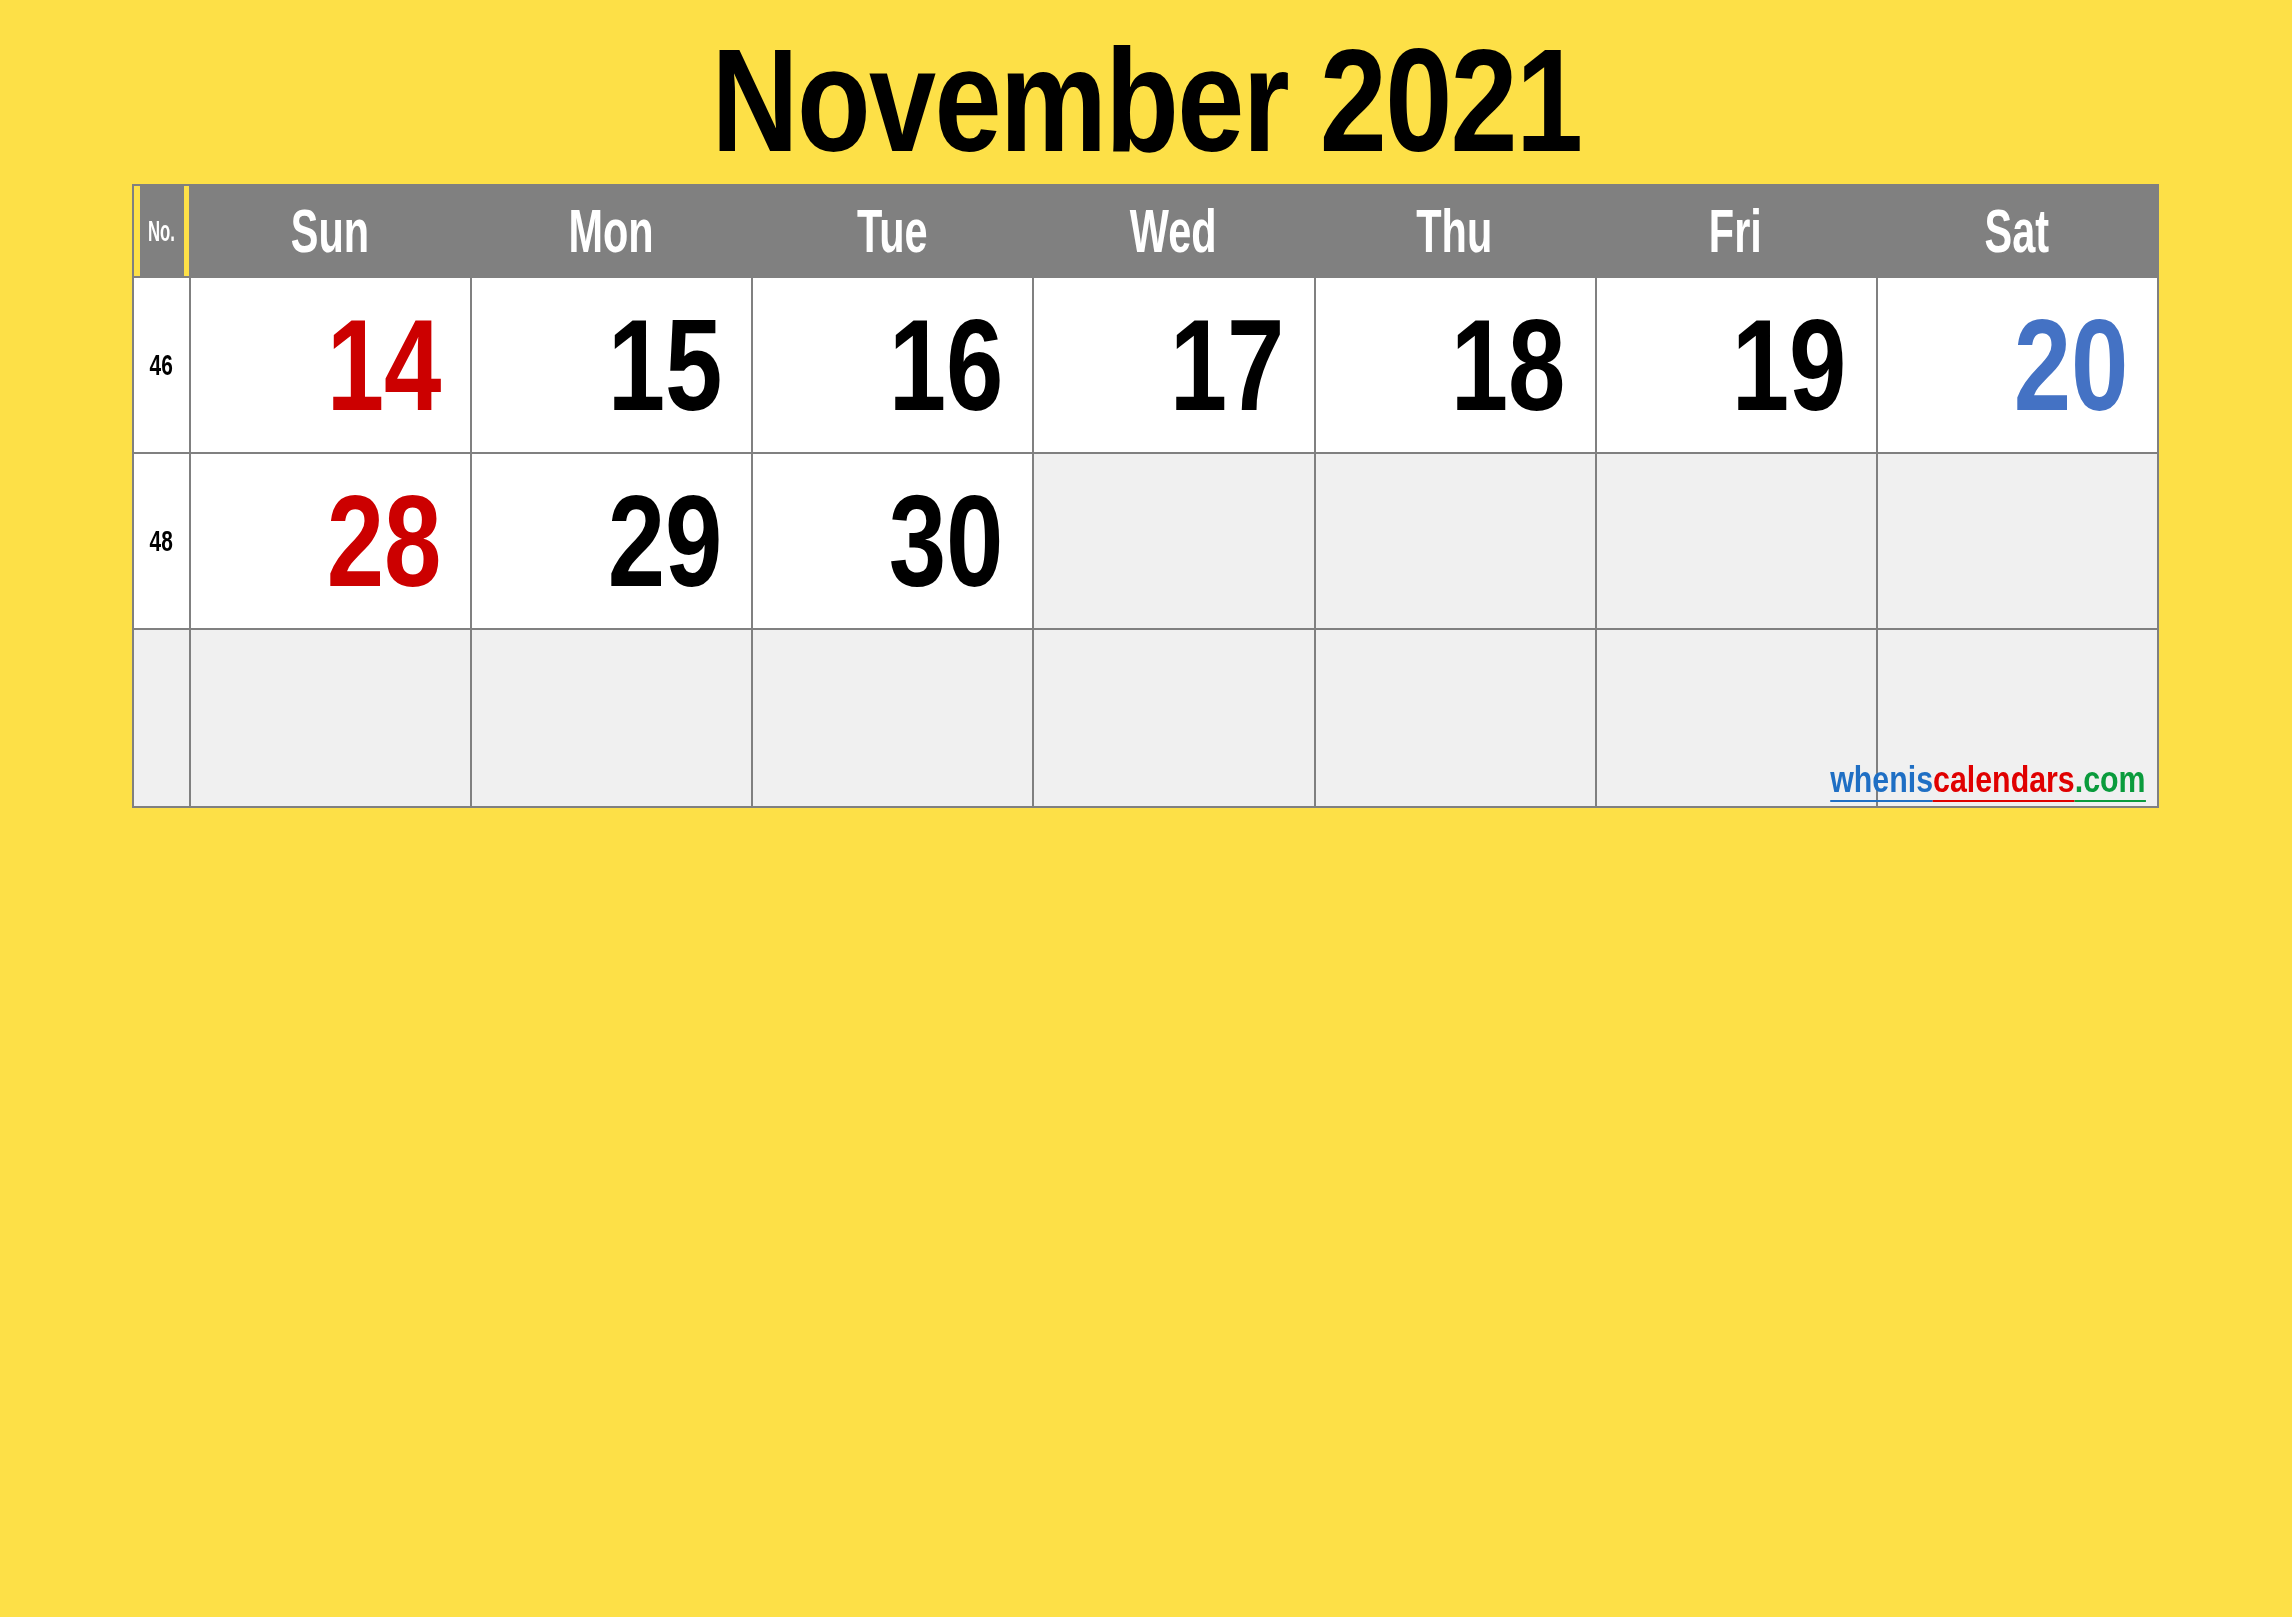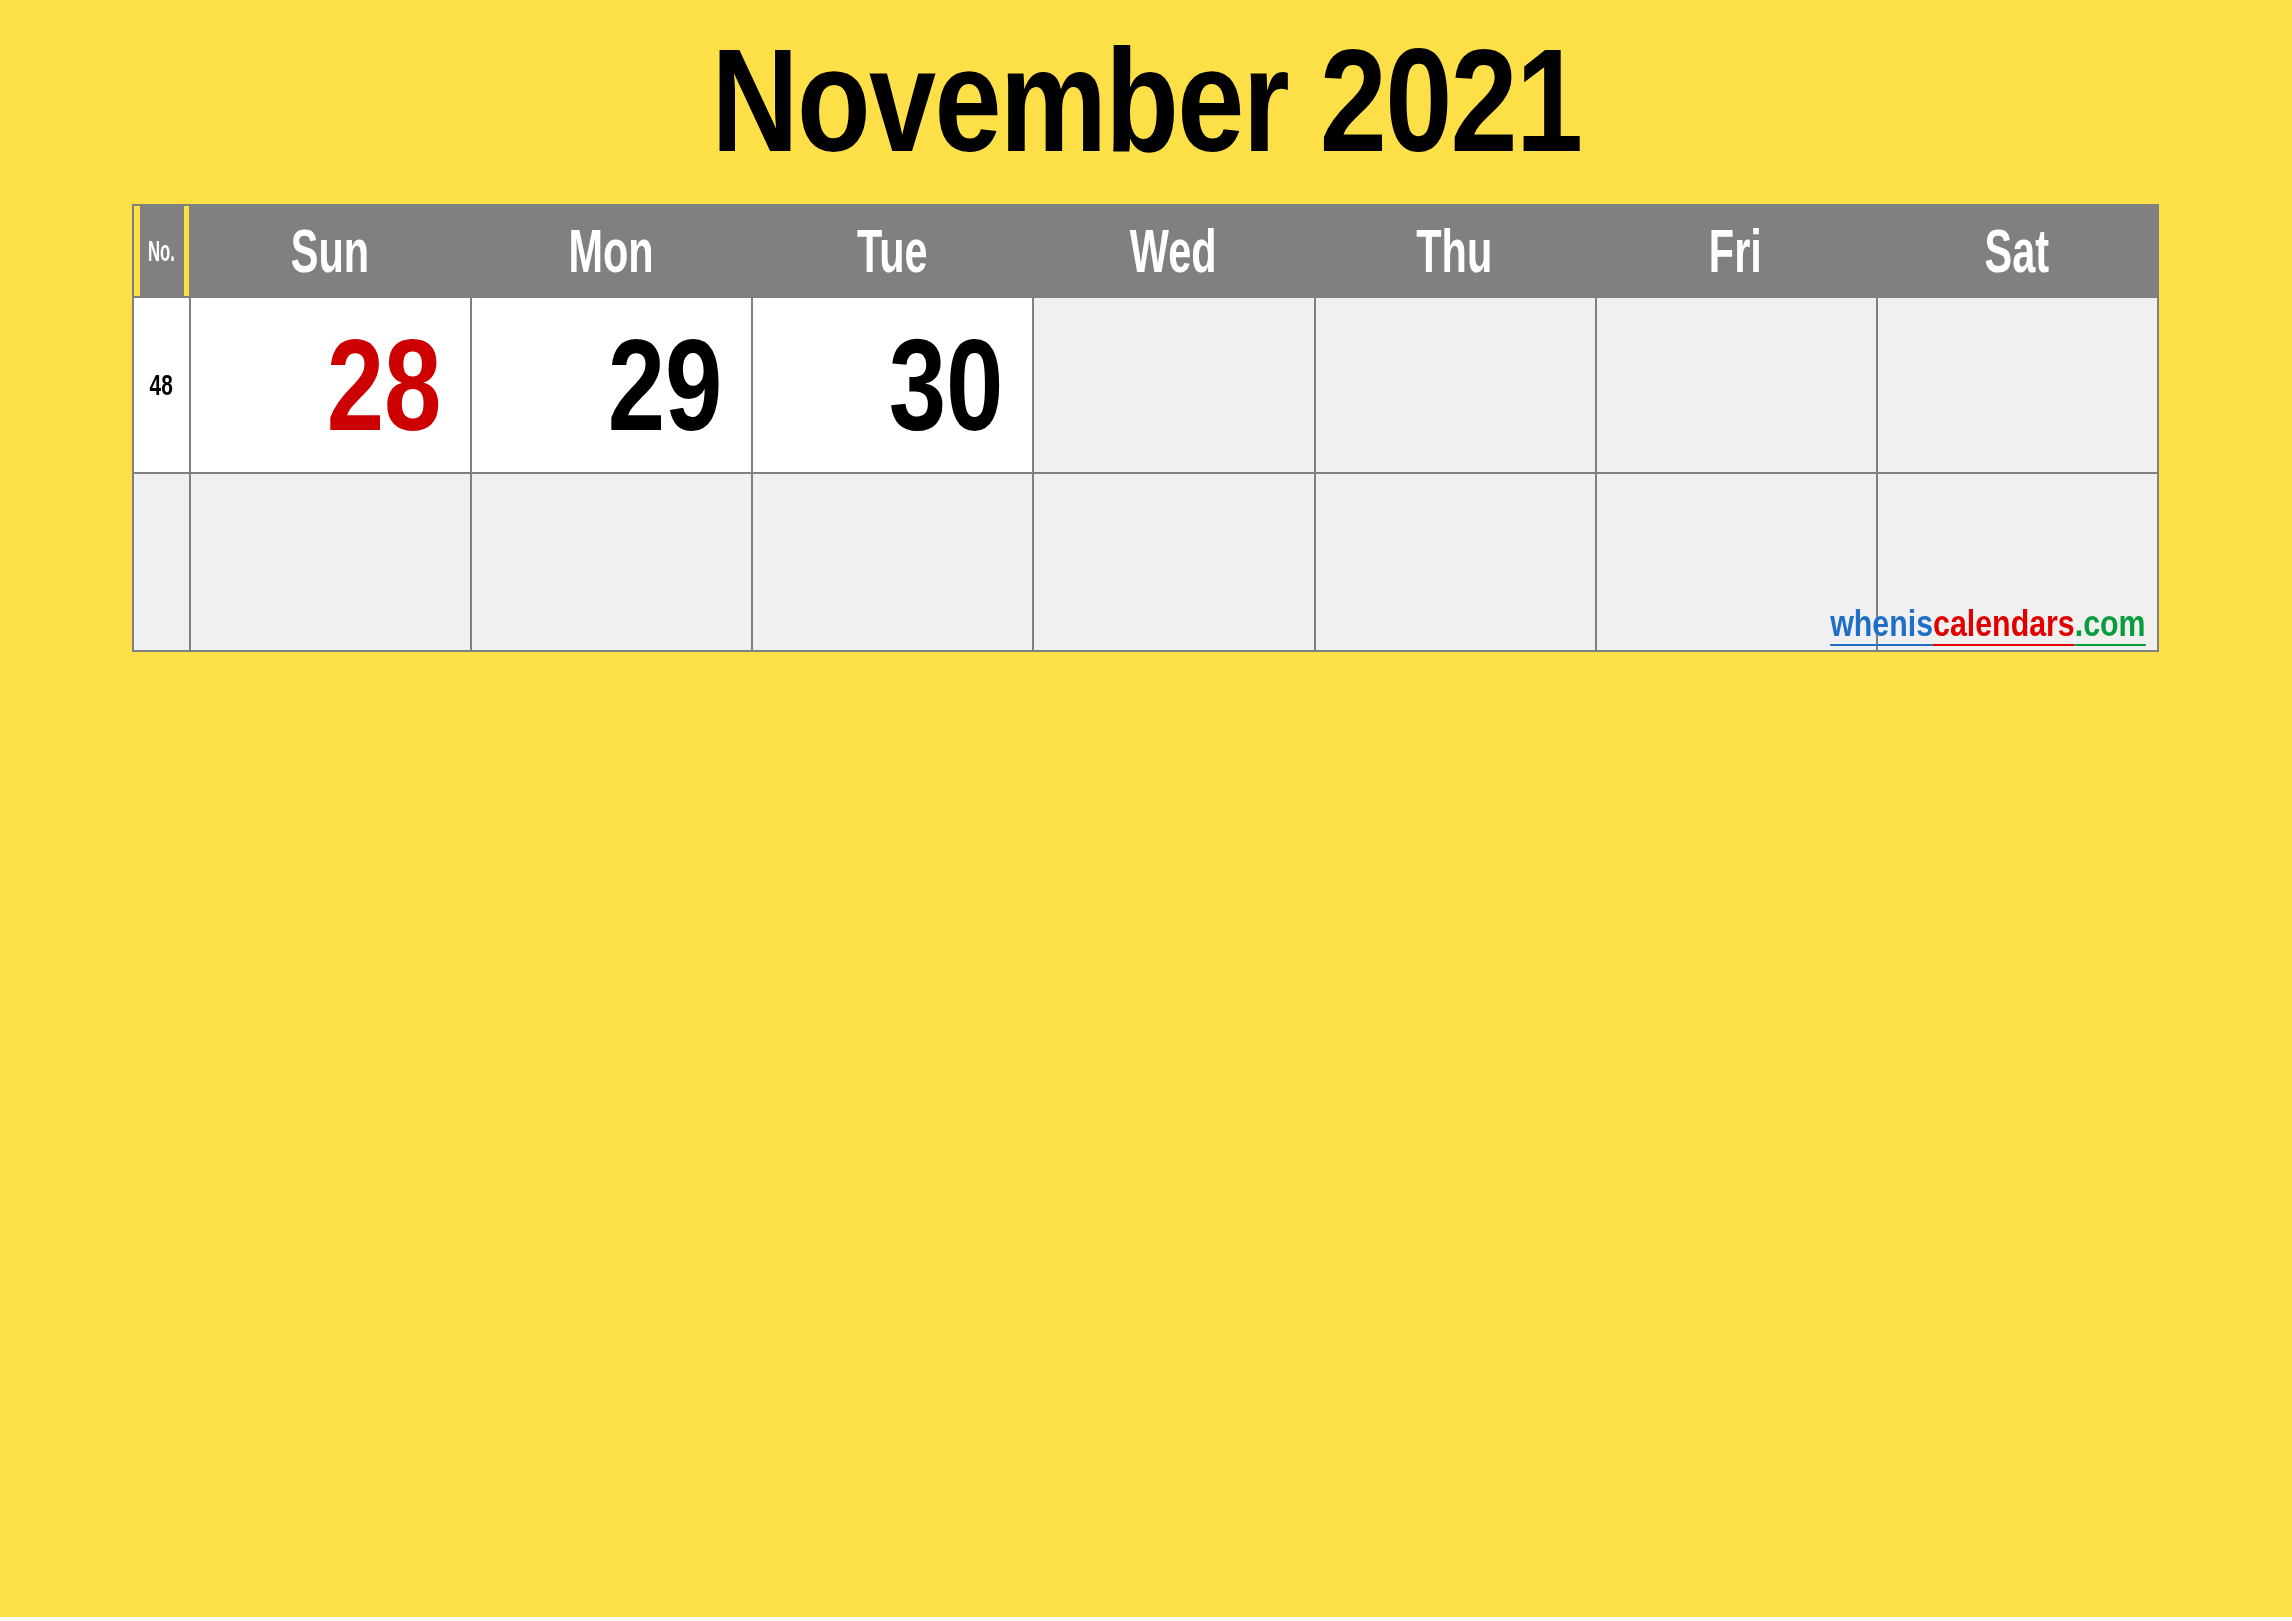--- a/index.html
+++ b/index.html
@@ -37,21 +37,21 @@
     color: #000000;
     transform: scaleX(0.82);
     transform-origin: center center;
     white-space: nowrap;
   }
 
   
   .cal-wrap {
     position: absolute;
     left: 132px;
-    top: 204px;
+    top: 184px;
     width: 2027px;
   }
 
   table.cal {
     width: 2027px;
     border-collapse: collapse;
     table-layout: fixed;
   }
 
   table.cal col.wk { width: 57px; }
@@ -198,20 +198,30 @@
           <th class="head-day">
             <span>Fri</span>
           </th>
           <th class="head-day">
             <span>Sat</span>
           </th>
         </tr>
       </thead>
       <tbody id="cal-body">
           <tr>
+            <td class="wk"><span>46</span></td>
+            <td class="day sun"><span class="num">14</span></td>
+            <td class="day"><span class="num">15</span></td>
+            <td class="day"><span class="num">16</span></td>
+            <td class="day"><span class="num">17</span></td>
+            <td class="day"><span class="num">18</span></td>
+            <td class="day"><span class="num">19</span></td>
+            <td class="day sat"><span class="num">20</span></td>
+          </tr>
+          <tr>
             <td class="wk"><span>48</span></td>
             <td class="day sun"><span class="num">28</span></td>
             <td class="day"><span class="num">29</span></td>
             <td class="day"><span class="num">30</span></td>
             <td class="day empty"><span class="num"></span></td>
             <td class="day empty"><span class="num"></span></td>
             <td class="day empty"><span class="num"></span></td>
             <td class="day empty"><span class="num"></span></td>
           </tr>
           <tr class="tail-row">

